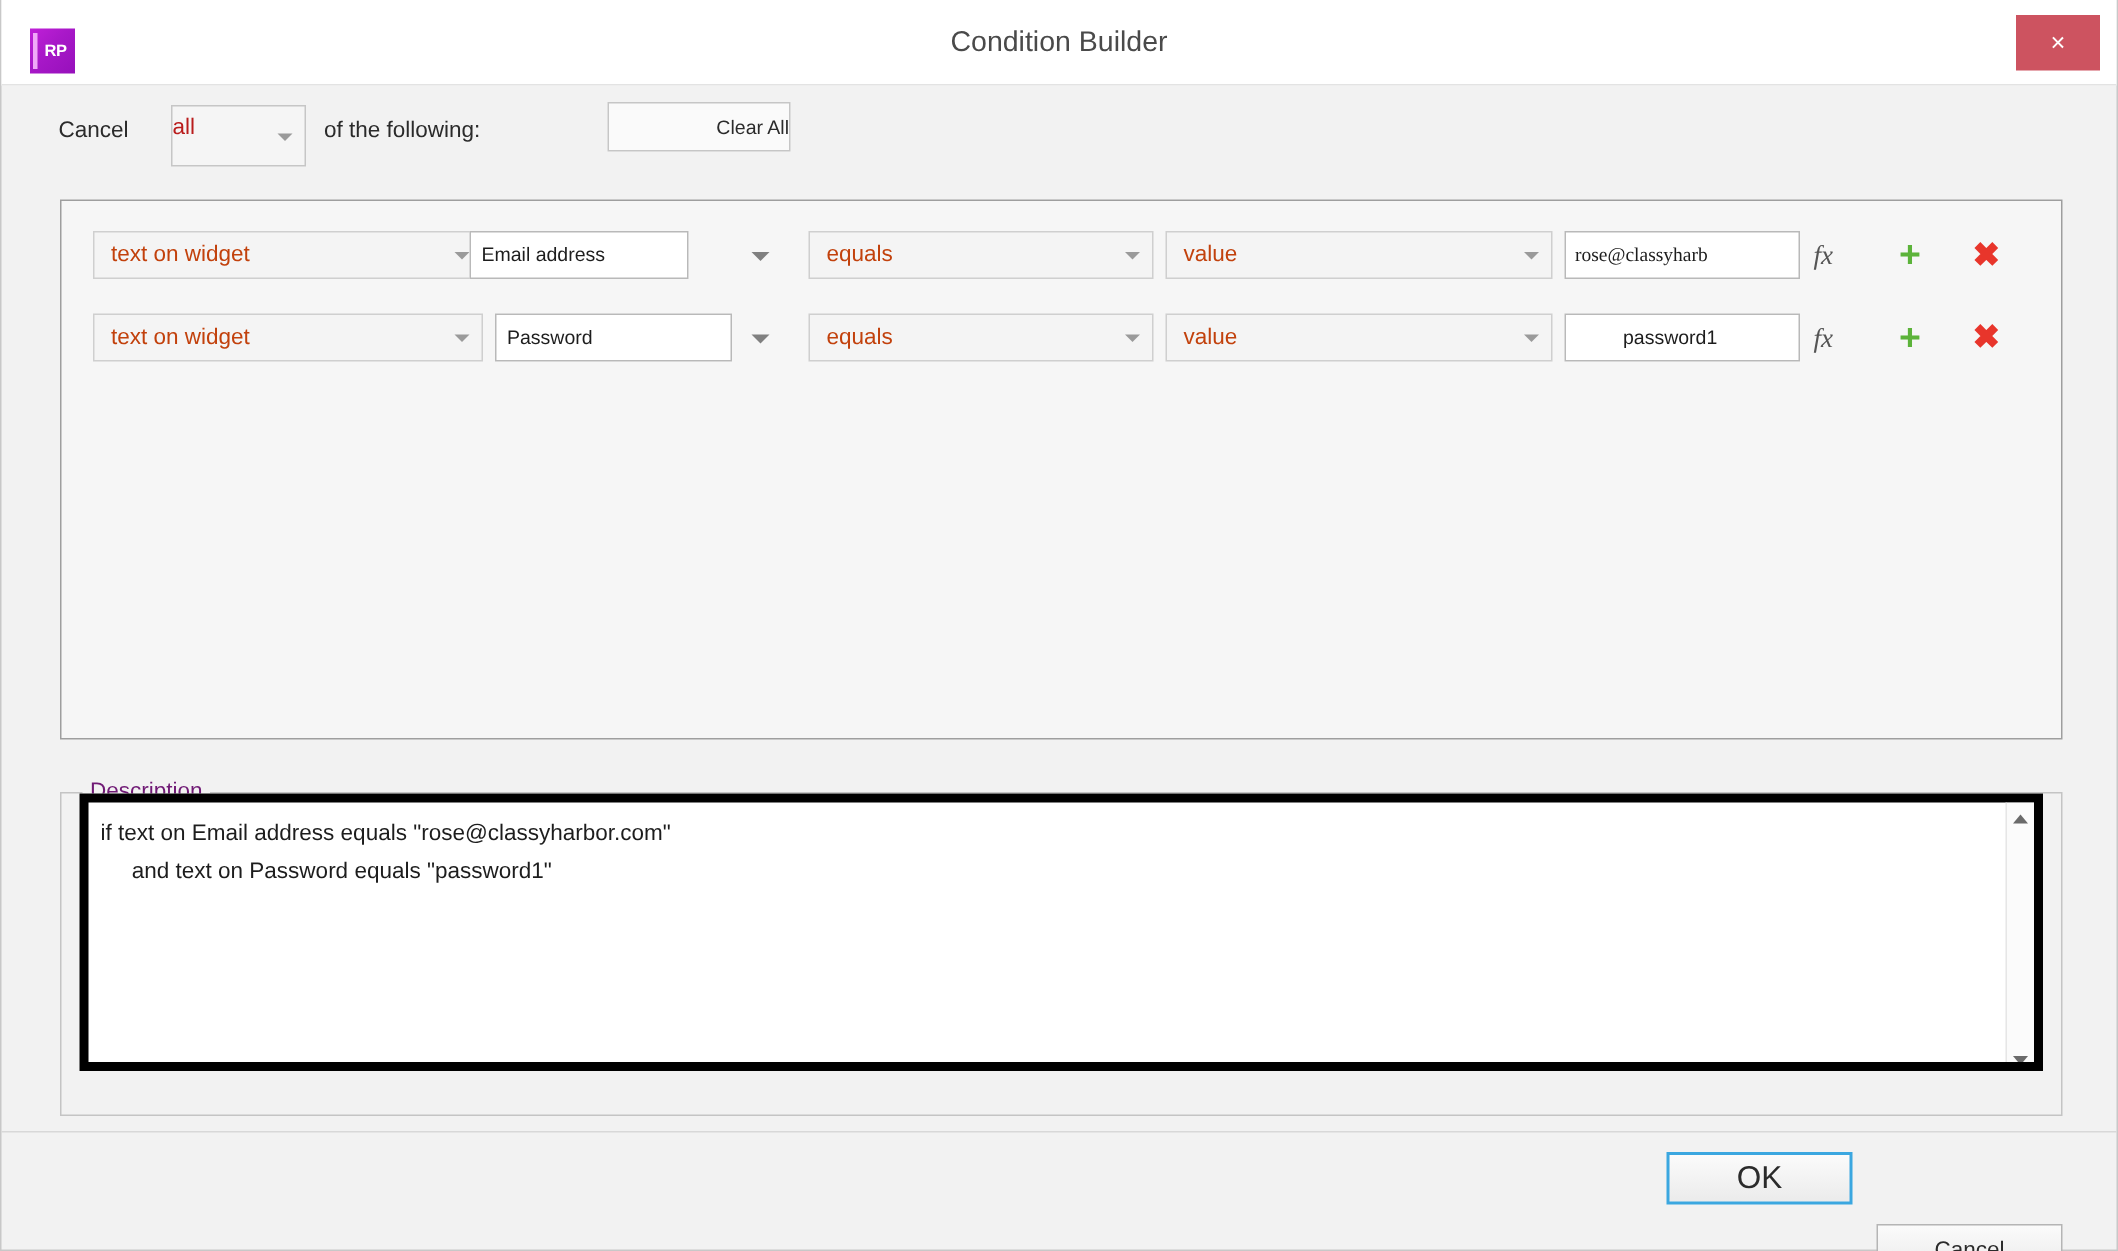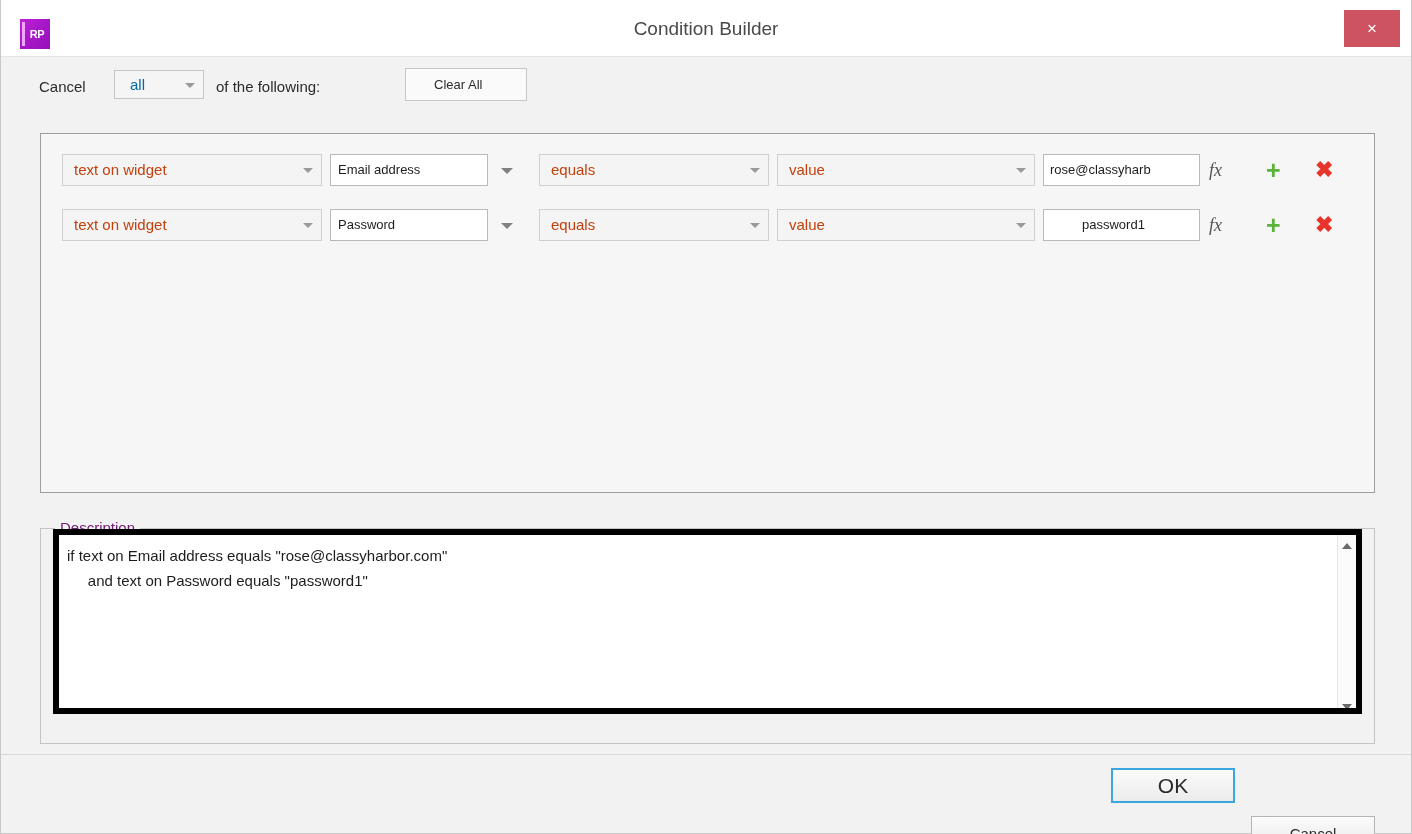--- a/index.html
+++ b/index.html
@@ -76,25 +76,25 @@
     position: absolute;
     left: 0; top: 58px;
     width: 1410px; height: 62px;
   }
   #satisfy-label {
     position: absolute; left: 38px; top: 20px;
     font-size: 15px; color: #2b2b2b;
   }
   #satisfy-select {
     position: absolute; left: 113px; top: 12px;
-    width: 90px; height: 29px;
+    width: 90px; height: 41px;
     background: #f5f5f5;
     border: 1px solid #c6c6c6;
-    font-size: 15px; color: #0369a1;
-    padding-left: 15px; line-height: 27px;
+    font-size: 15px; color: #b91c1c;
+    padding-left: 0; line-height: 27px;
     cursor: pointer;
   }
   .dd-arrow {
     position: absolute;
     right: 8px; top: 50%;
     margin-top: -2px;
     width: 0; height: 0;
     border-left: 5px solid transparent;
     border-right: 5px solid transparent;
     border-top: 5px solid #9a9a9a;
@@ -102,21 +102,21 @@
   #satisfy-suffix {
     position: absolute; left: 215px; top: 20px;
     font-size: 15px; color: #2b2b2b;
   }
   #clear-all-button {
     position: absolute; left: 404px; top: 10px;
     width: 122px; height: 33px;
     background: #fafafa;
     border: 1px solid #c6c6c6;
     font-size: 13px; color: #2b2b2b;
-    line-height: 31px; text-align: left;
+    line-height: 31px; text-align: right;
     cursor: pointer;
     font-family: "Liberation Sans", sans-serif;
     padding-left: 28px;
   }
 
   
   #conditions-panel {
     position: absolute;
     left: 39px; top: 133px;
     width: 1335px; height: 360px;
@@ -303,33 +303,33 @@
     <div id="clear-all-button">Clear All</div>
   </div>
 
   <div id="conditions-panel">
 
     <div class="condition-row" style="top:20px;">
       <div class="sel-gray" style="left:21px; width:260px;">
         <span>text on widget</span>
         <span class="dd-arrow"></span>
       </div>
-      <div class="combo-white" style="left:289px; width:158px;">Email address</div>
+      <div class="combo-white" style="left:272px; width:146px;">Email address</div>
       <div class="combo-arrow-btn" style="left:453px;">
         <span class="tri"></span>
       </div>
       <div class="sel-gray" style="left:498px; width:230px;">
         <span>equals</span>
         <span class="dd-arrow"></span>
       </div>
       <div class="sel-gray" style="left:736px; width:258px;">
         <span>value</span>
         <span class="dd-arrow"></span>
       </div>
-      <div class="value-input" style="left:1002px; width:157px;">rose@classyharb</div>
+      <div class="value-input" style="left:1002px; width:157px;font-family:Liberation Serif, serif;">rose@classyharb</div>
       <div class="fx-button" style="left:1168px;">fx</div>
       <div class="add-button" style="left:1225px;">+</div>
       <div class="remove-button" style="left:1274px;">✖</div>
     </div>
 
     <div class="condition-row" style="top:75px;">
       <div class="sel-gray" style="left:21px; width:260px;">
         <span>text on widget</span>
         <span class="dd-arrow"></span>
       </div>

